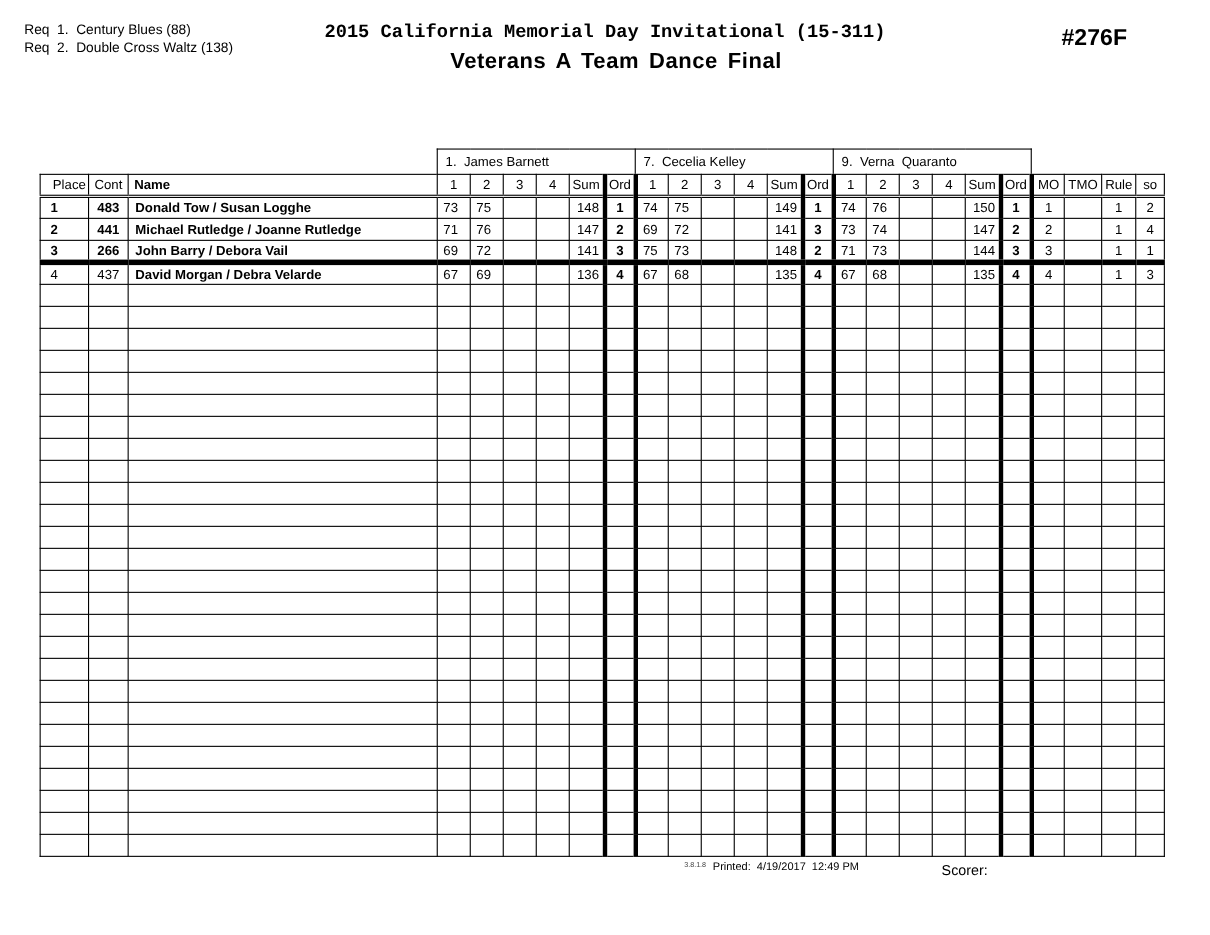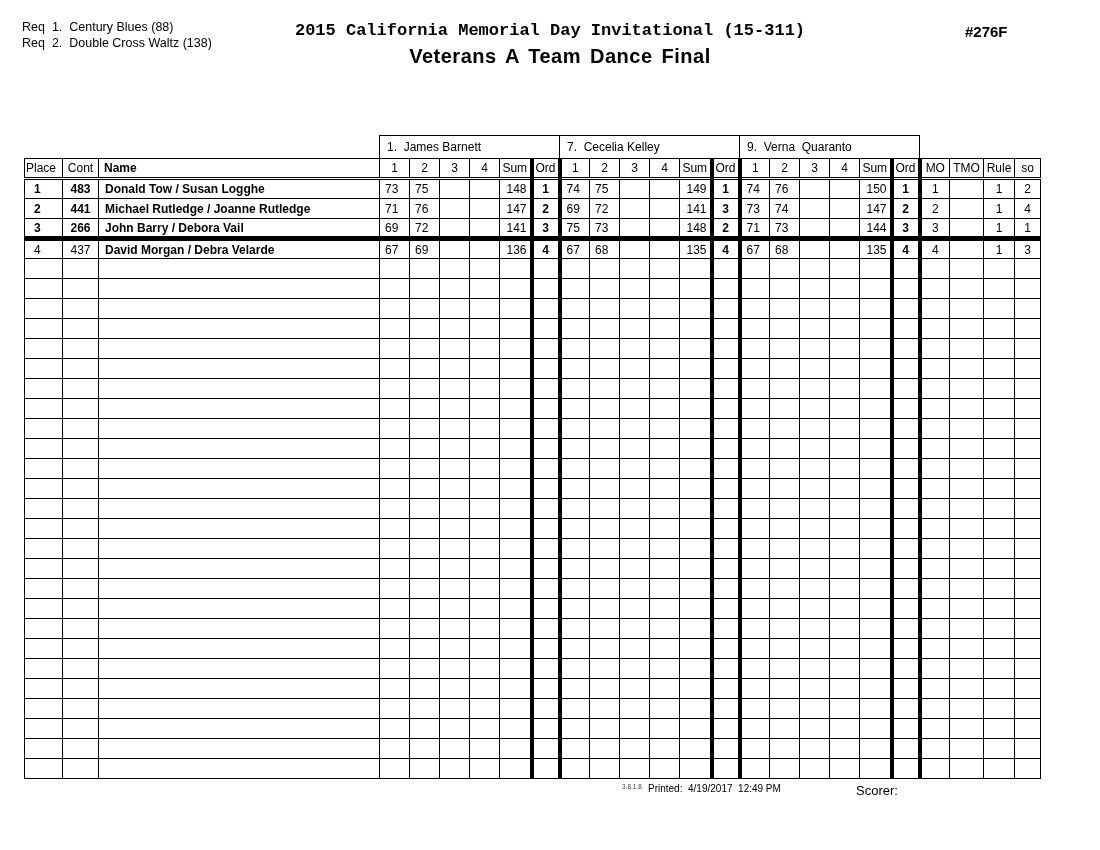--- a/index.html
+++ b/index.html
@@ -8,35 +8,35 @@
     background:#ffffff; color:#000;
     font-family:"Liberation Sans", sans-serif;
   }
   .req { position:absolute; left:22px; top:19px; font-size:12.5px; line-height:16px; }
   .req div { white-space:pre; }
   .titles { position:absolute; left:0; top:21px; width:1100px; text-align:center; }
   .t1 { font-size:17px; font-weight:bold; line-height:20px;font-family:Liberation Mono, monospace; }
   .t2 { font-size:15px; line-height:18px; margin-top:2px; white-space:pre; }
   .t3 { font-size:20px; font-weight:bold; line-height:23px; margin-top:4px; letter-spacing:0.5px; word-spacing:3px;margin-left:20px; }
   .t4 { font-size:15.5px; line-height:19px; margin-top:3px; }
-  .repnum { position:absolute; left:965px; top:23px; font-size:15px; font-weight:bold; }
+  .repnum { position:absolute; left:965px; top:23px; font-size:21px; font-weight:bold; }
 
-  .tablewrap { position:absolute; left:24px; top:135px; }
+  .tablewrap { position:absolute; left:36px; top:135px; }
   table { border-collapse:collapse; table-layout:fixed; }
   td {
     border:1px solid #000; box-sizing:border-box;
     font-size:12px; line-height:12px; height:20px;
     padding:0 2px; overflow:hidden; white-space:nowrap;
     text-align:center; vertical-align:middle;
   }
   tr.jrow td { height:23px; }
   td.nob { border:none; }
   td.jbox { text-align:left; padding-left:7px; white-space:pre; }
   tr.hdr td { border-bottom:3px double #000; }
-  tr.hdr td.place { text-align:left; padding-left:1px; }
+  tr.hdr td.place { text-align:left; padding-left:11px; }
   tr.hdr td.name { text-align:left; padding-left:5px; }
   td.name { text-align:left; padding-left:6px;font-weight:bold; }
   td.place { text-align:left; padding-left:9px; }
   td.mark { text-align:left; padding-left:5px; }
   td.sum { text-align:right; padding-right:3px; }
   td.ord { border-left:4px solid #000; border-right:4px solid #000; }
   tr.data td.ord { font-weight:bold; }
   tr.bold td.place, tr.bold td.cont, tr.bold td.name { font-weight:bold; }
   tr.cut td { border-bottom:5px solid #000; }
 

